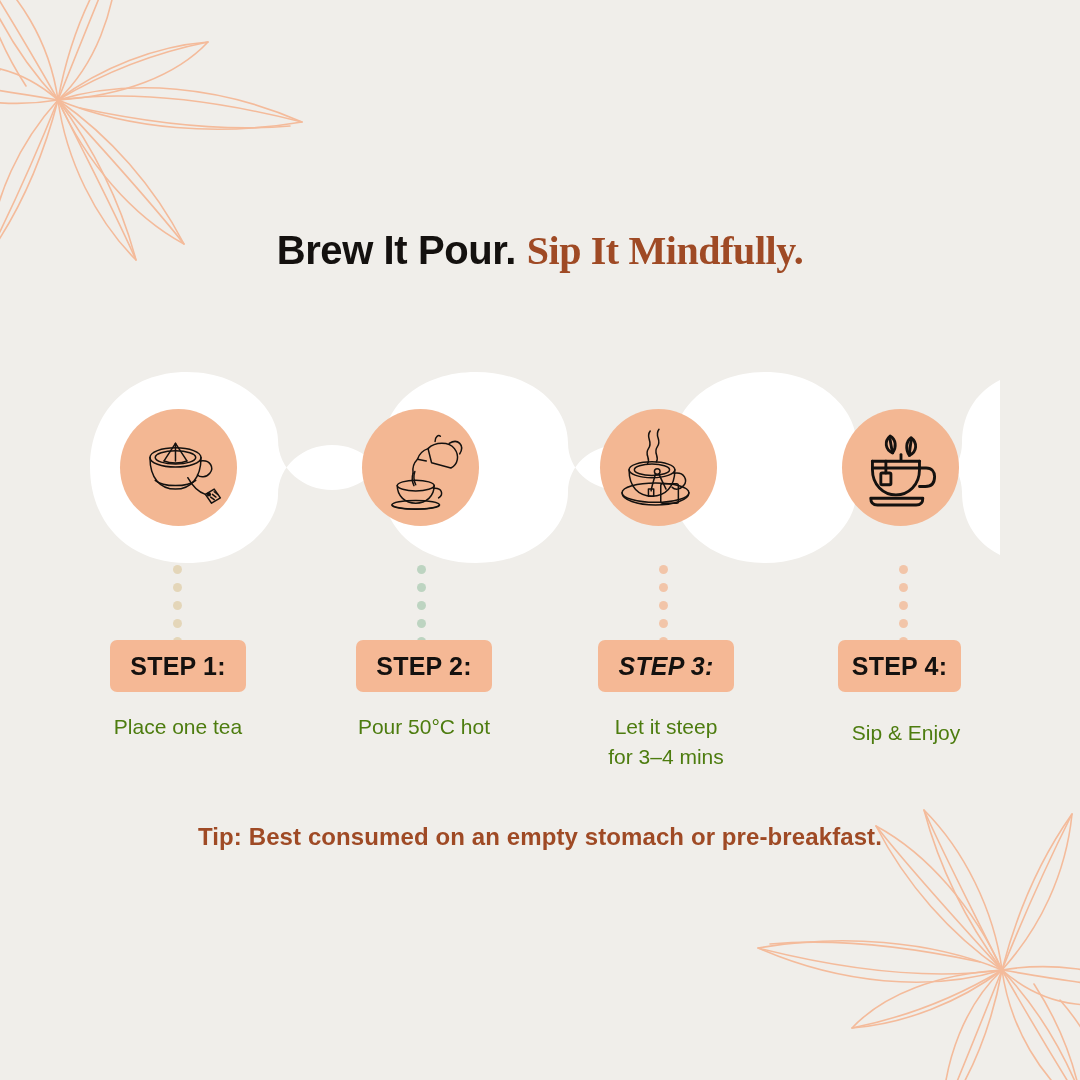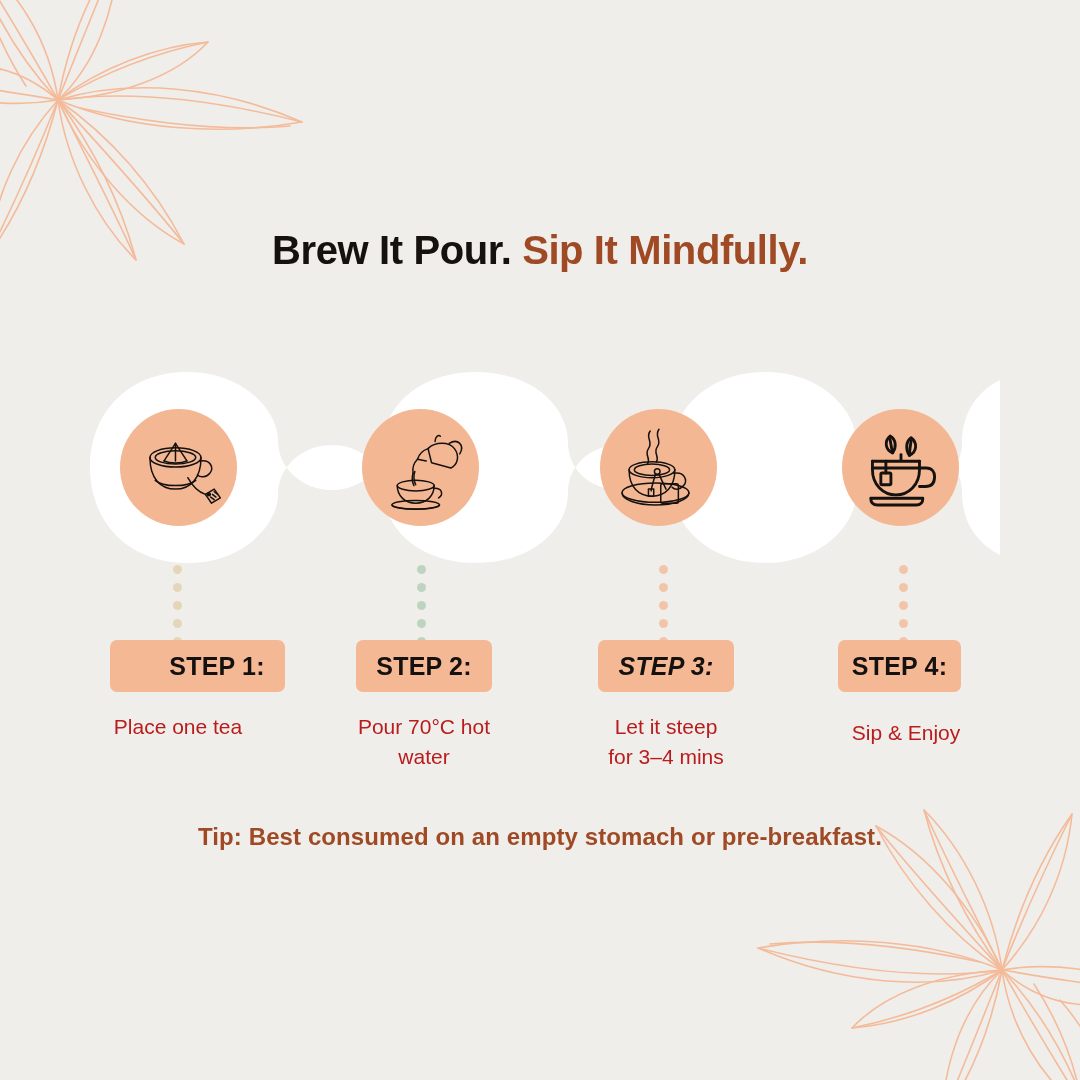--- a/index.html
+++ b/index.html
@@ -37,21 +37,21 @@
     left: 0;
     width: 1080px;
     text-align: center;
     font-size: 40px;
     font-weight: bold;
     letter-spacing: -0.4px;
     line-height: 1.1;
     white-space: nowrap;
   }
   .title-dark { color: #14110F; }
-  .title-accent { color: #9F4A25; }
+  .title-accent { color: #9F4A25; font-family: Liberation Serif, serif; }
 
   
   .wave-band {
     position: absolute;
     left: 90px;
     top: 370px;
     width: 910px;
     height: 195px;
   }
 
@@ -99,21 +99,21 @@
     font-size: 25px;
     font-weight: bold;
     letter-spacing: 0.2px;
   }
 
   
   .step-caption {
     position: absolute;
     top: 712px;
     text-align: center;
-    color: #b91c1c;
+    color: #4d7c0f;
     font-size: 21px;
     line-height: 1.45;
   }
 
   
   .tip {
     position: absolute;
     top: 823px;
     left: 0;
     width: 1080px;
@@ -325,31 +325,30 @@
   </div>
   <div class="dots" style="left:899px;">
     <i style="background: rgb(242, 197, 169);"></i>
       <i style="background: rgb(242, 197, 169);"></i>
       <i style="background: rgb(242, 197, 169);"></i>
       <i style="background: rgb(242, 197, 169);"></i>
       <i style="background: rgb(242, 197, 169);"></i>
       <i style="background: rgb(242, 197, 169);"></i>
   </div>
 
-  <div class="step-badge" style="left:110px; width:136px;padding-left:39px;">STEP 1:</div>
+  <div class="step-badge" style="left:110px; width:136px;">STEP 1:</div>
   <div class="step-badge" style="left:356px; width:136px;">STEP 2:</div>
   <div class="step-badge" style="left:598px; width:136px;font-style:italic;">STEP 3:</div>
   <div class="step-badge" style="left:838px; width:123px;">STEP 4:</div>
 
   <div class="step-caption" style="left:58px; width:240px;">
     <div>Place one tea</div>
   </div>
   <div class="step-caption" style="left:304px; width:240px;">
-    <div>Pour 70°C hot</div>
-    <div>water</div>
+    <div>Pour 50°C hot</div>
   </div>
   <div class="step-caption" style="left:546px; width:240px;">
     <div>Let it steep</div>
     <div>for 3–4 mins</div>
   </div>
   <div class="step-caption" style="left:786px; width:240px; top:718px;">
     <div>Sip &amp; Enjoy</div>
   </div>
 
   <div class="tip">Tip: Best consumed on an empty stomach or pre-breakfast.</div>

